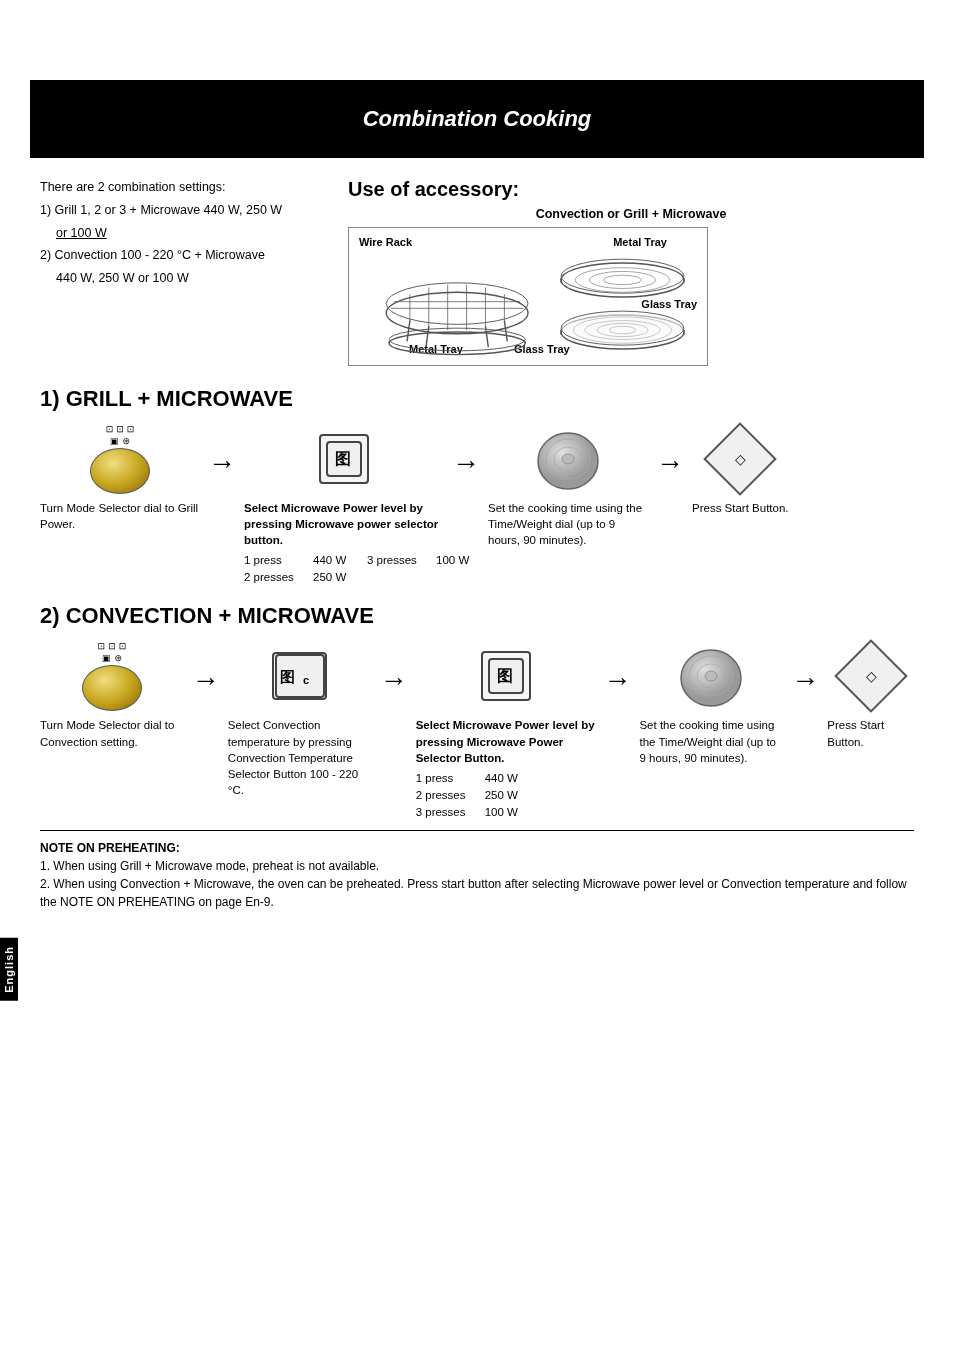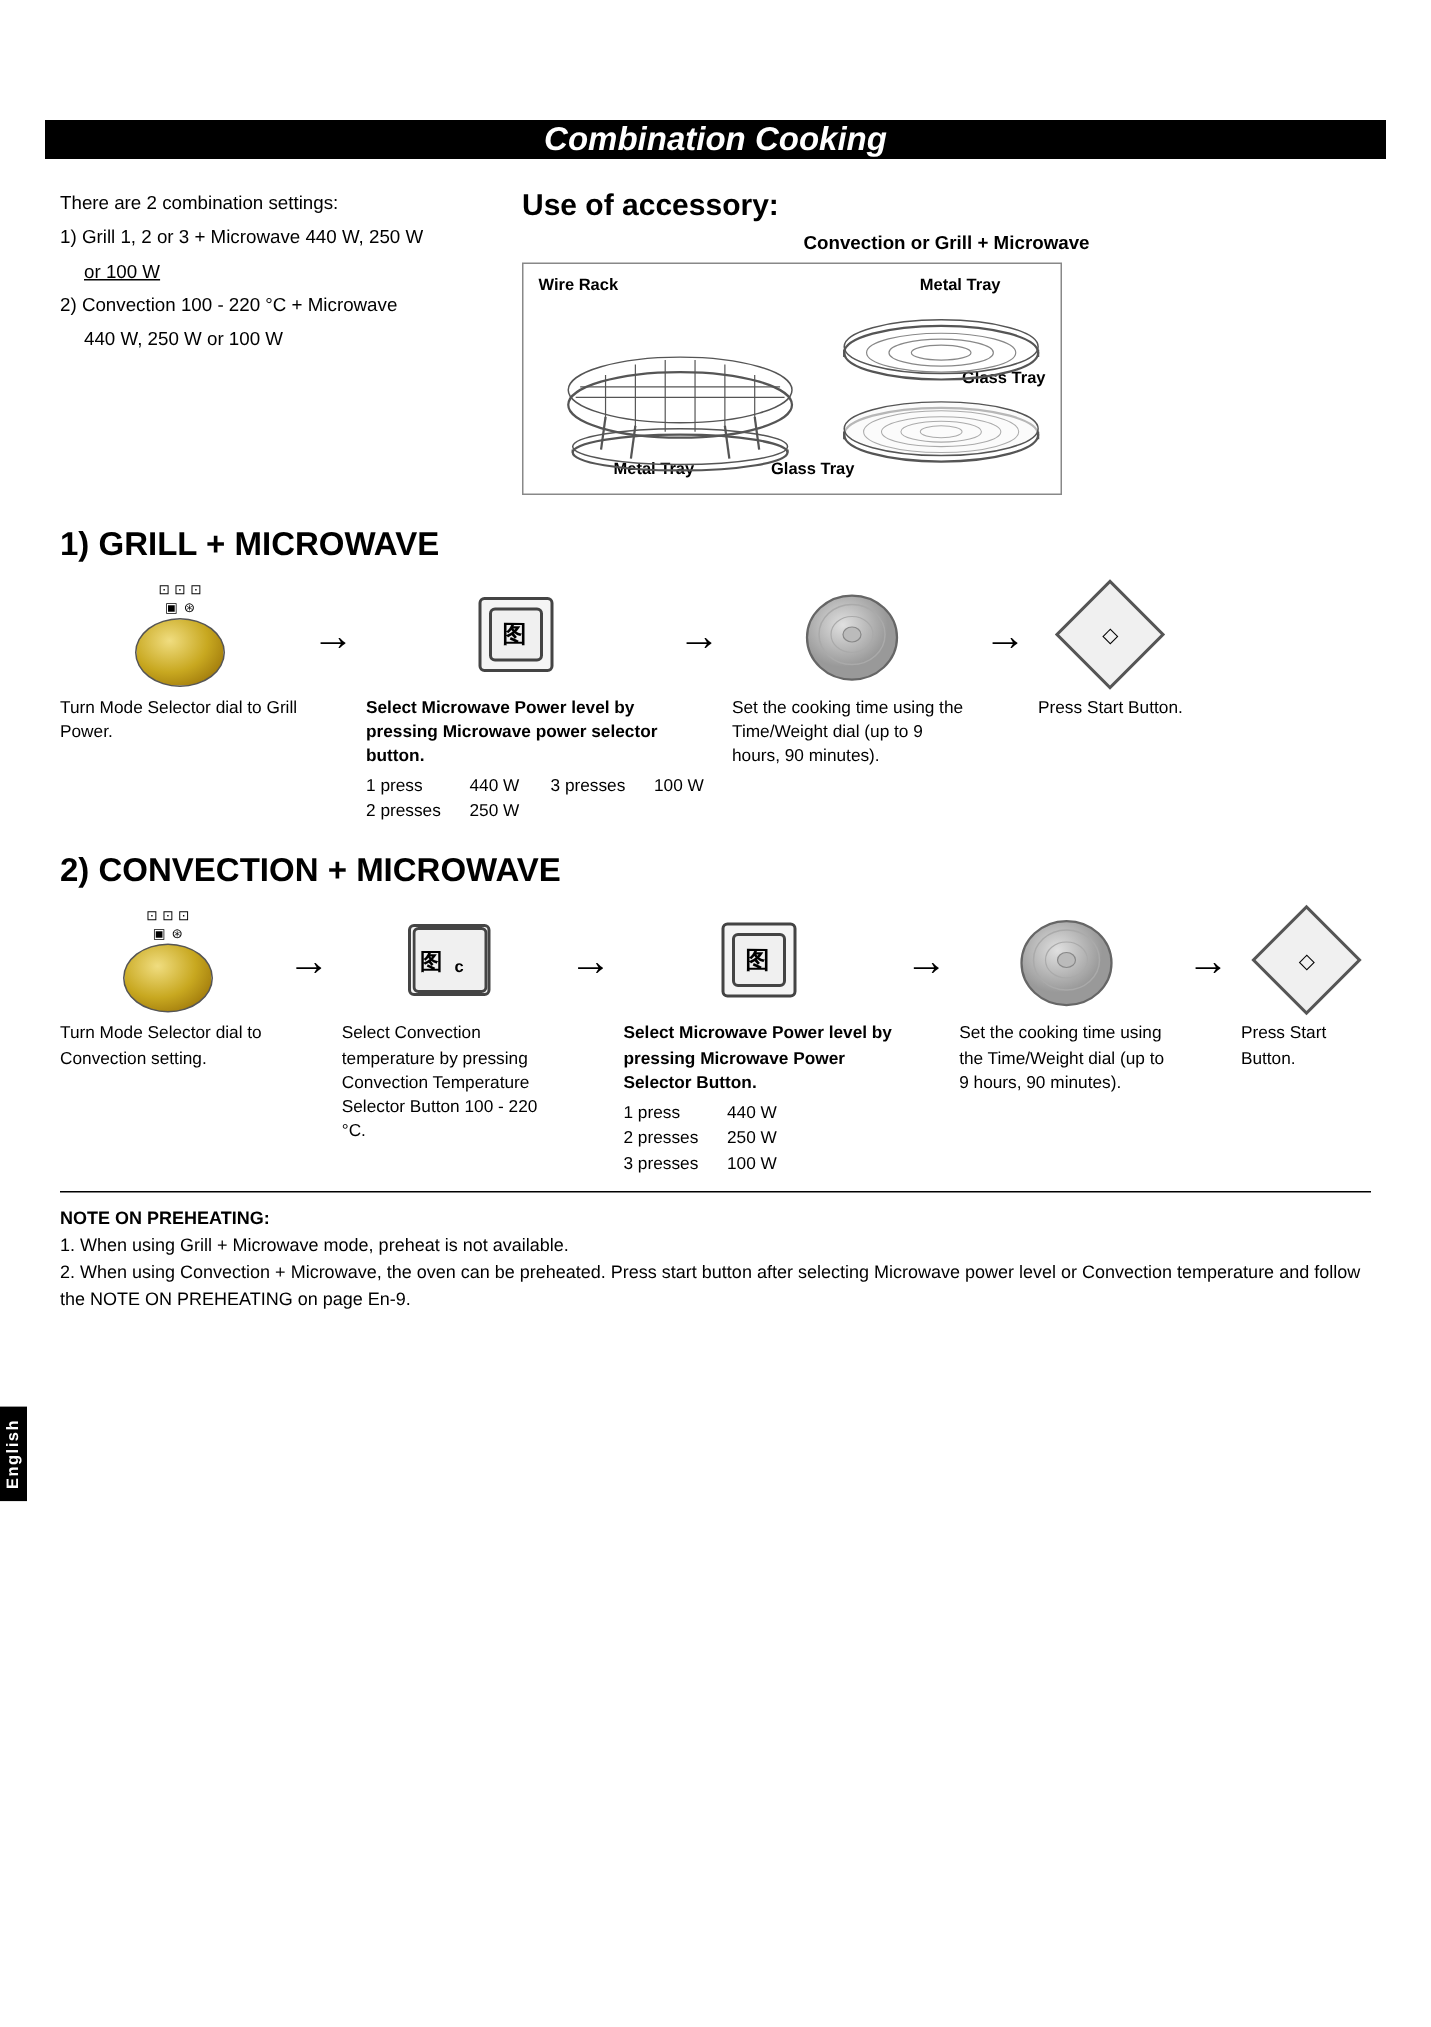--- a/index.html
+++ b/index.html
@@ -11,21 +11,21 @@
       font-size: 13px;
       color: #000;
       position: relative;
     }
 
     
     .header-banner {
       background: #000;
       color: #fff;
       text-align: center;
-      padding: 0 20px;
+      padding: 26px 20px;
       margin: 80px 30px 0 30px;
     }
     .header-banner h1 {
       font-size: 22px;
       font-style: italic;
       font-weight: bold;
       color: #fff;
     }
 
     
@@ -61,21 +61,21 @@
       text-align: center;
       margin-bottom: 6px;
     }
 
     
     .accessory-box {
       border: 1px solid #888;
       padding: 10px;
       position: relative;
       width: 360px;
-      height: 155px;
+      height: 139px;
     }
 
     .wire-rack-label {
       position: absolute;
       top: 8px;
       left: 10px;
       font-size: 11px;
       font-weight: bold;
     }
     .metal-tray-top-label {

